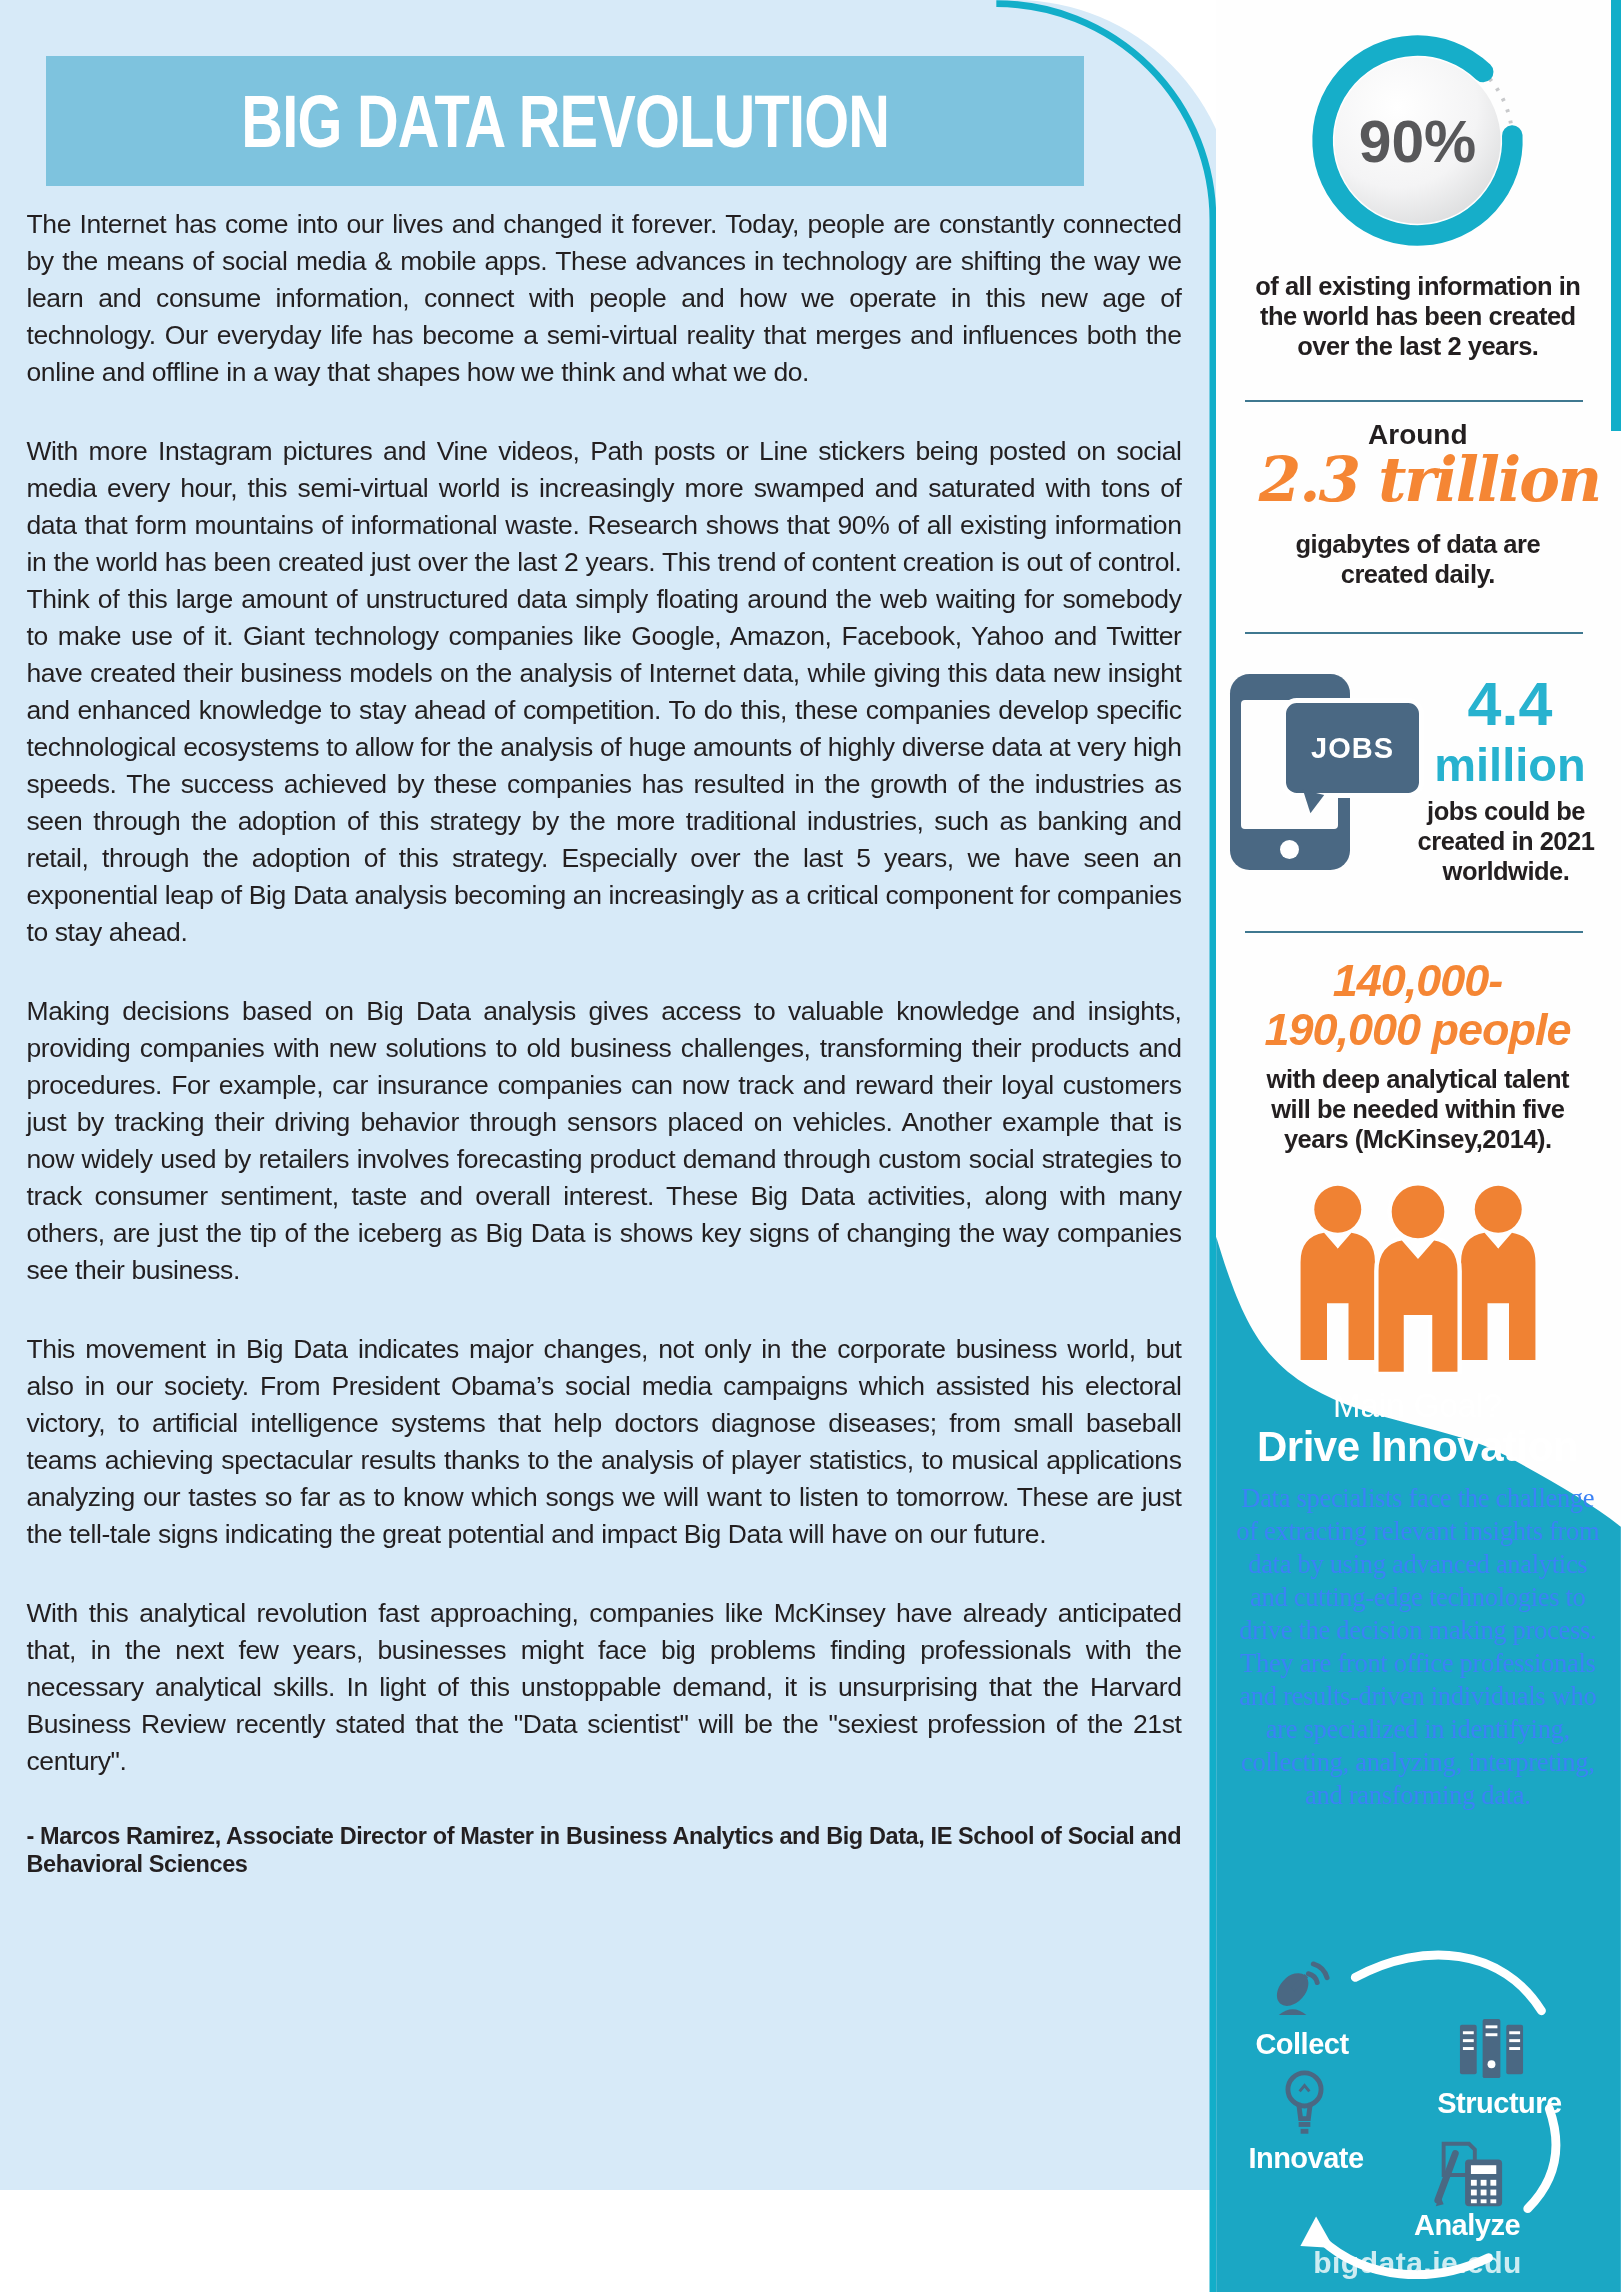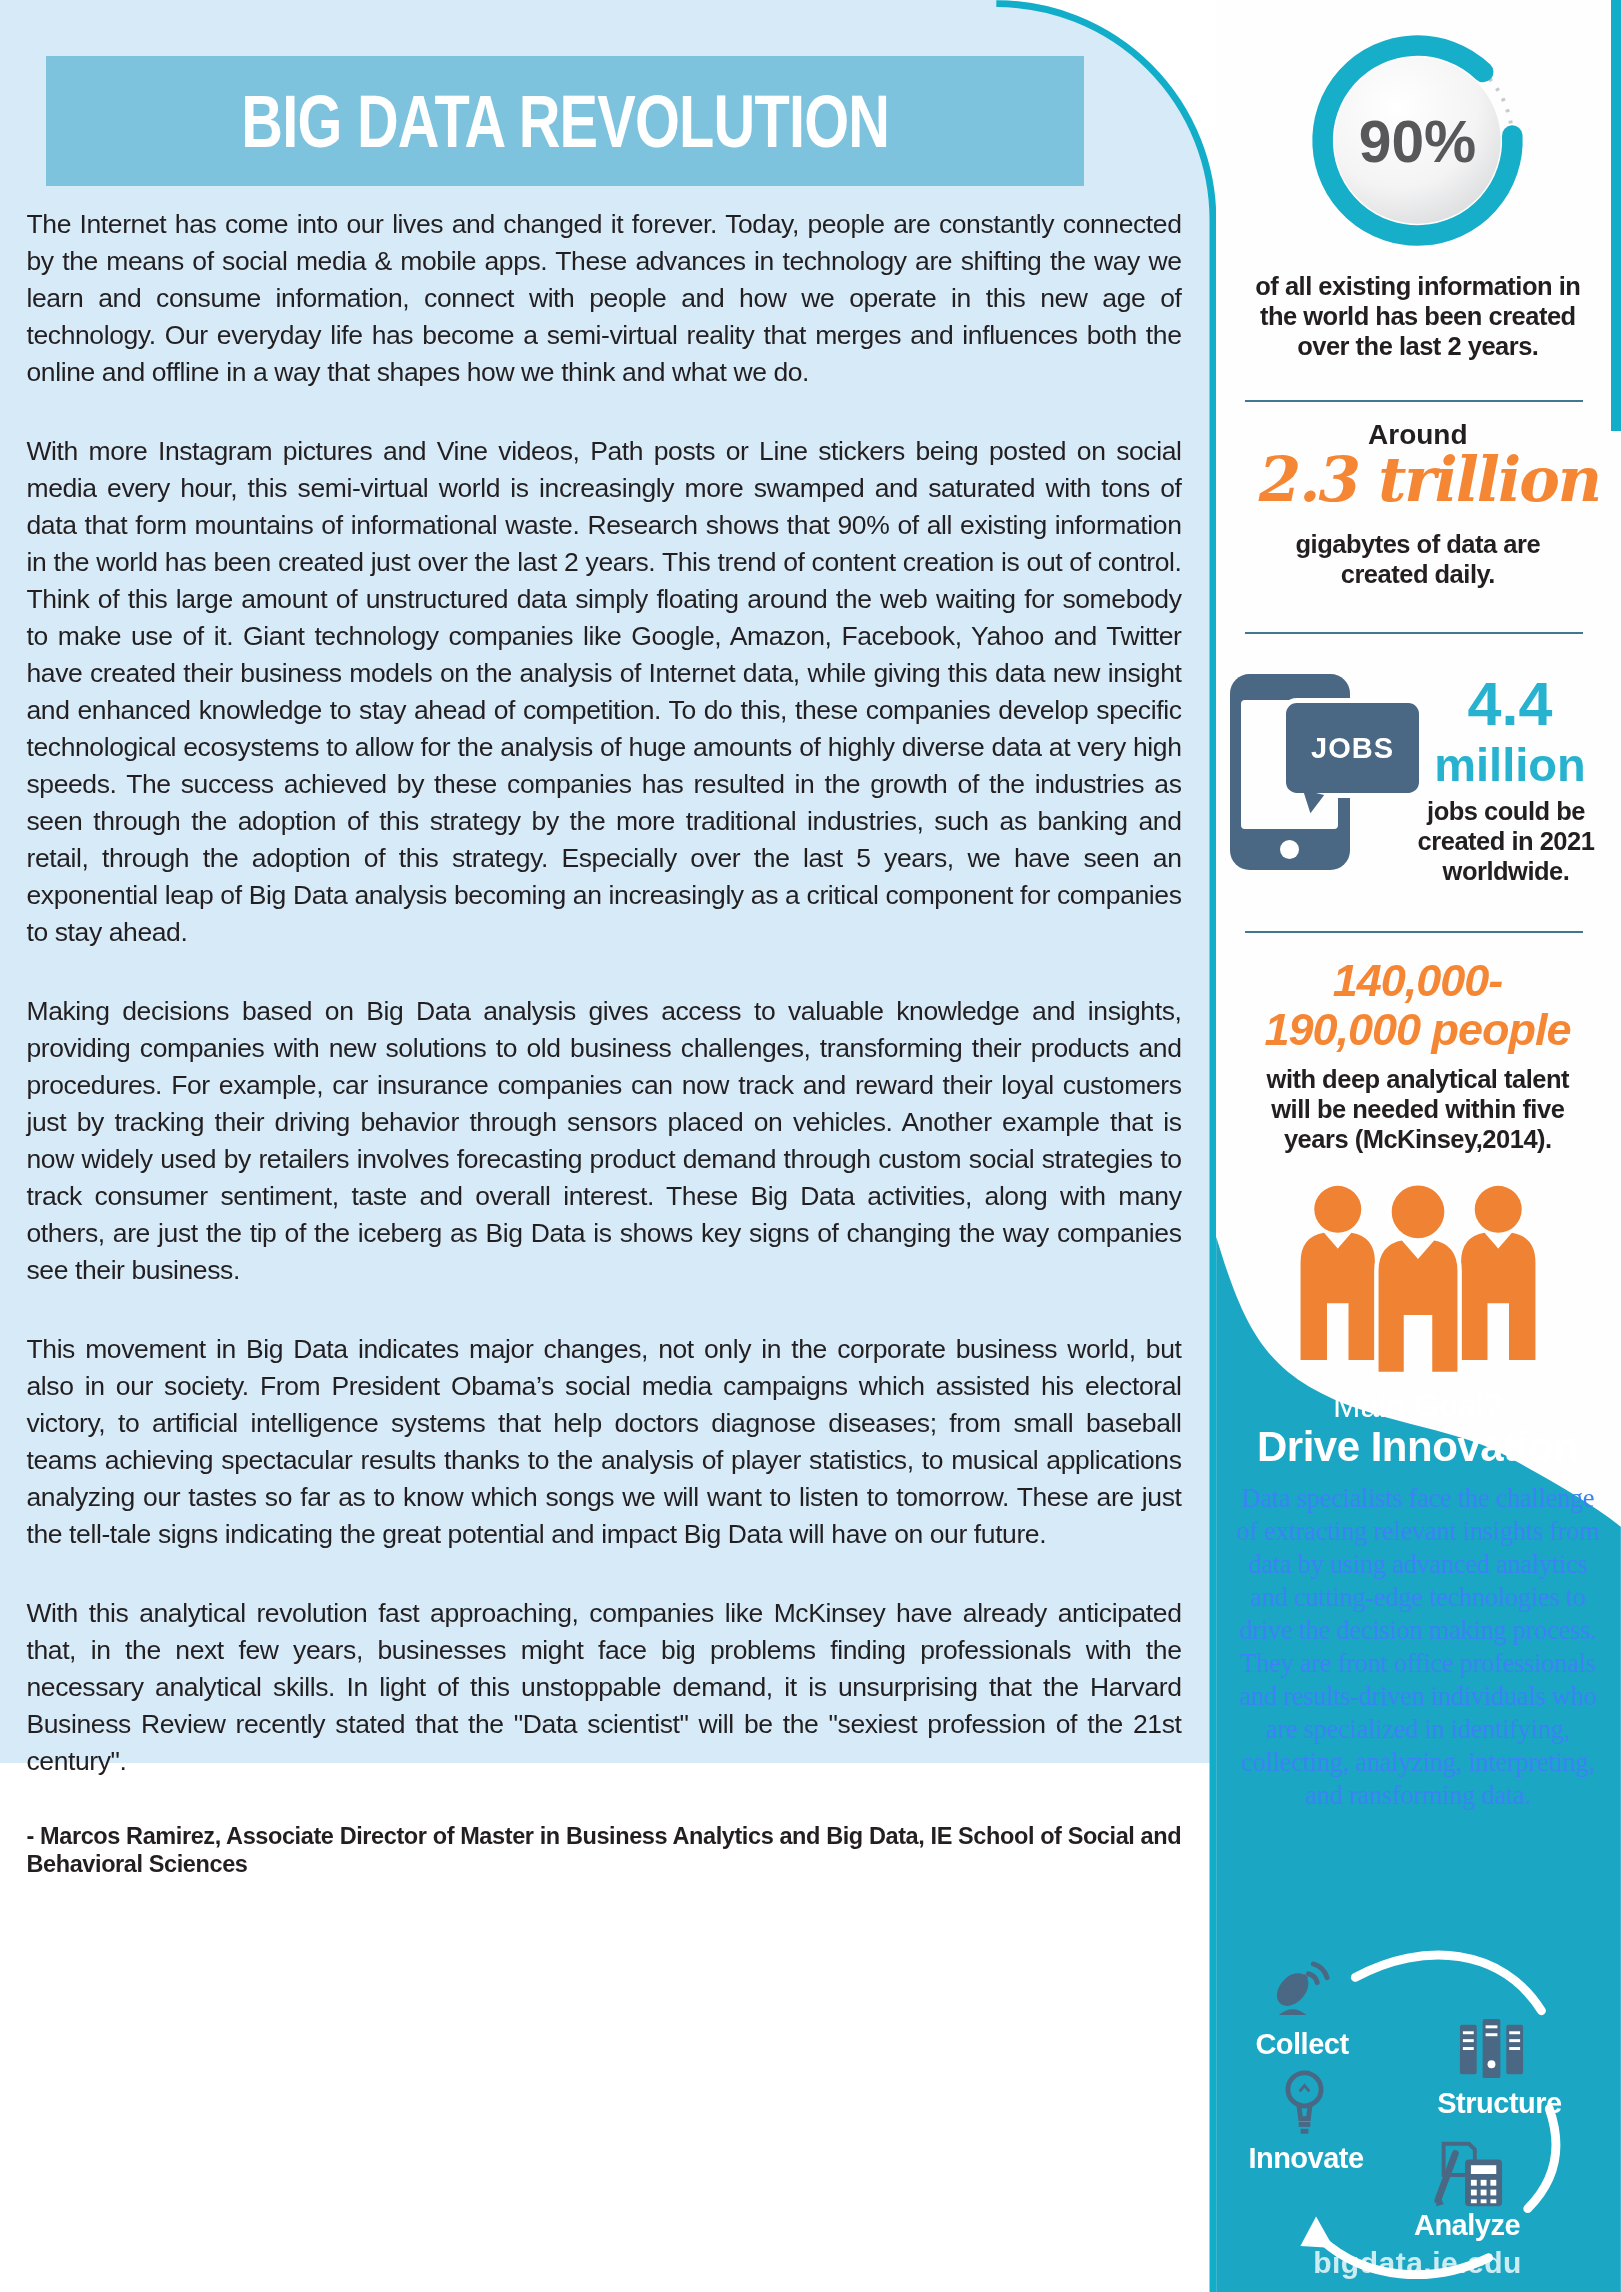--- a/index.html
+++ b/index.html
@@ -3,22 +3,22 @@
 <meta charset="utf-8">
 <style>
   html,body{margin:0;padding:0;}
   body{
     width:1621px;height:2293px;position:relative;overflow:hidden;
     background:#ffffff;font-family:"Liberation Sans",sans-serif;
     -webkit-font-smoothing:antialiased;
   }
   
   .left-panel{
-    position:absolute;left:0;top:0;width:1216px;height:1763px;
-    background:#d7eaf8;border-top-right-radius:221px;
+    position:absolute;left:0;top:0;width:1216px;height:2190px;
+    background:#d7eaf8;border-top-right-radius:221px;padding-left:20px;
   }
   .panel-stroke{position:absolute;left:0;top:0;pointer-events:none;}
   .title-box{
     position:absolute;left:46px;top:56px;width:1038px;height:130px;
     background:#7ec3de;display:flex;align-items:center;justify-content:center;
   }
   .title-box h1{
     margin:0;color:#ffffff;font-size:74px;font-weight:800;letter-spacing:-1px;
     transform:scaleX(0.78);transform-origin:center;white-space:nowrap;
   }

